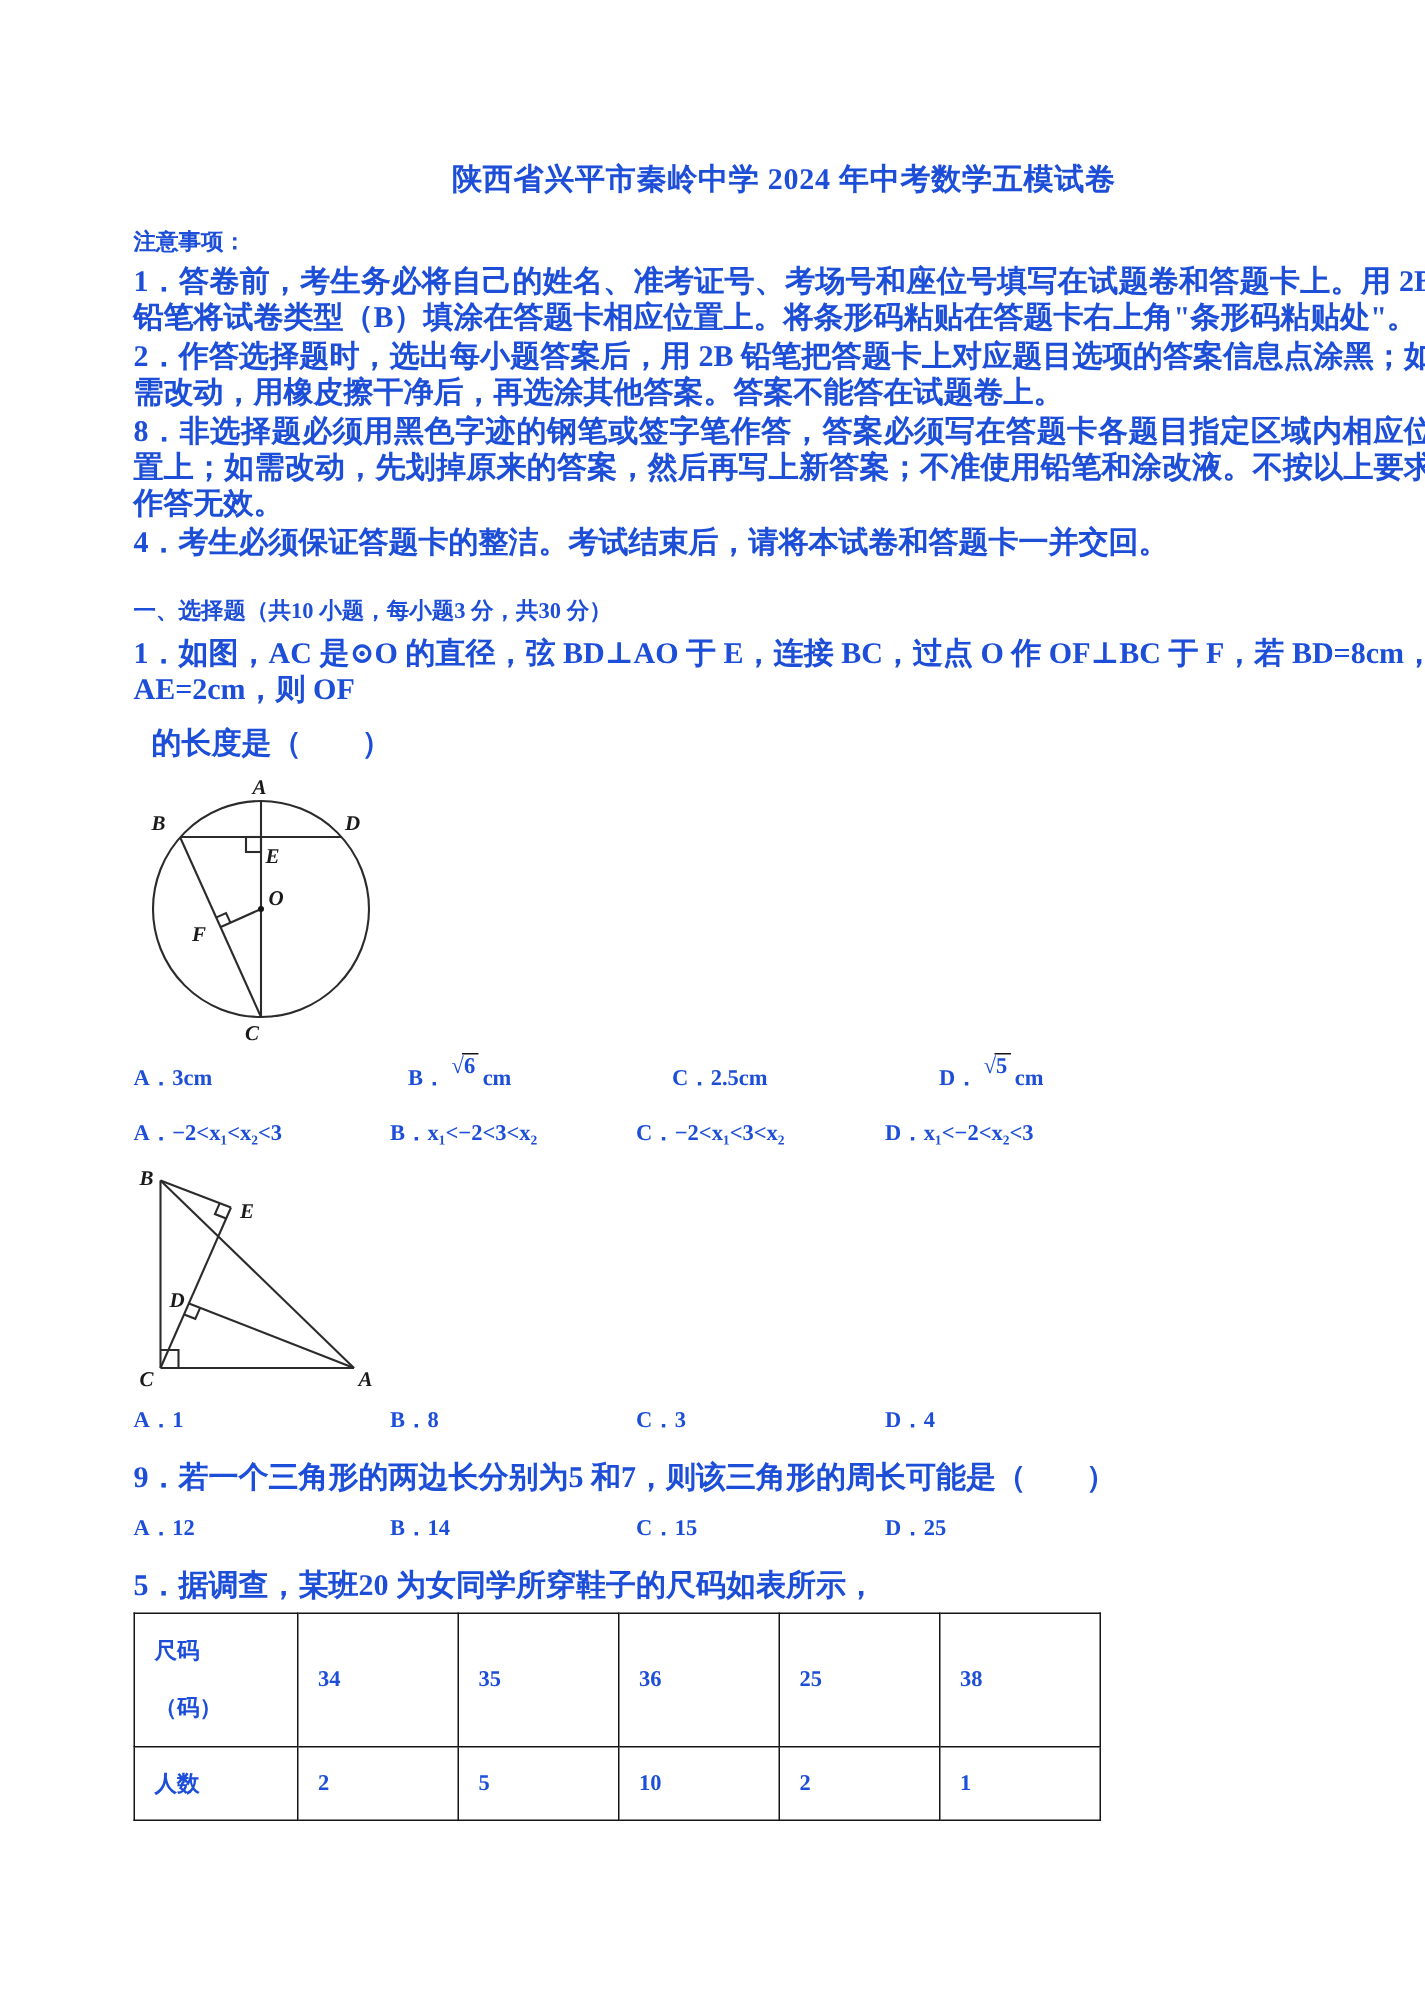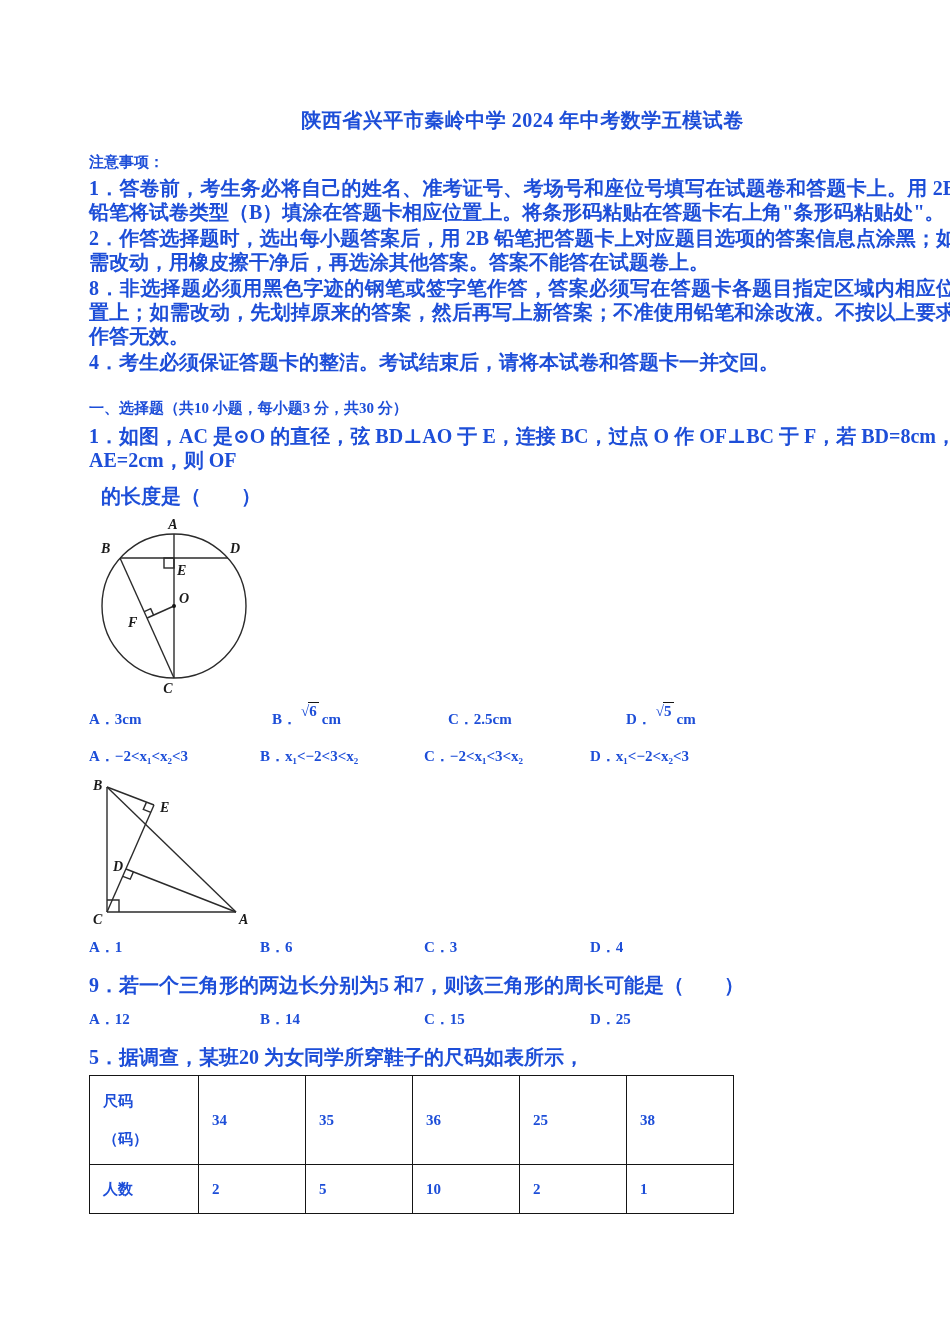--- a/index.html
+++ b/index.html
@@ -140,21 +140,21 @@
       <text class="fig-lbl" x="4" y="16">B</text>
       <text class="fig-lbl" x="71" y="38">E</text>
       <text class="fig-lbl" x="24" y="97">D</text>
       <text class="fig-lbl" x="4" y="150">C</text>
       <text class="fig-lbl" x="150" y="150">A</text>
     </svg>
   </div>
 
   <div class="options" style="margin-top:6px;">
     <span class="opt">A．1</span>
-    <span class="opt">B．6</span>
+    <span class="opt">B．8</span>
     <span class="opt">C．3</span>
     <span class="opt">D．4</span>
   </div>
 
   <p class="para q-text-mid">9．若一个三角形的两边长分别为5 和7，则该三角形的周长可能是（　　）</p>
   <div class="options">
     <span class="opt">A．12</span>
     <span class="opt">B．14</span>
     <span class="opt">C．15</span>
     <span class="opt">D．25</span>

